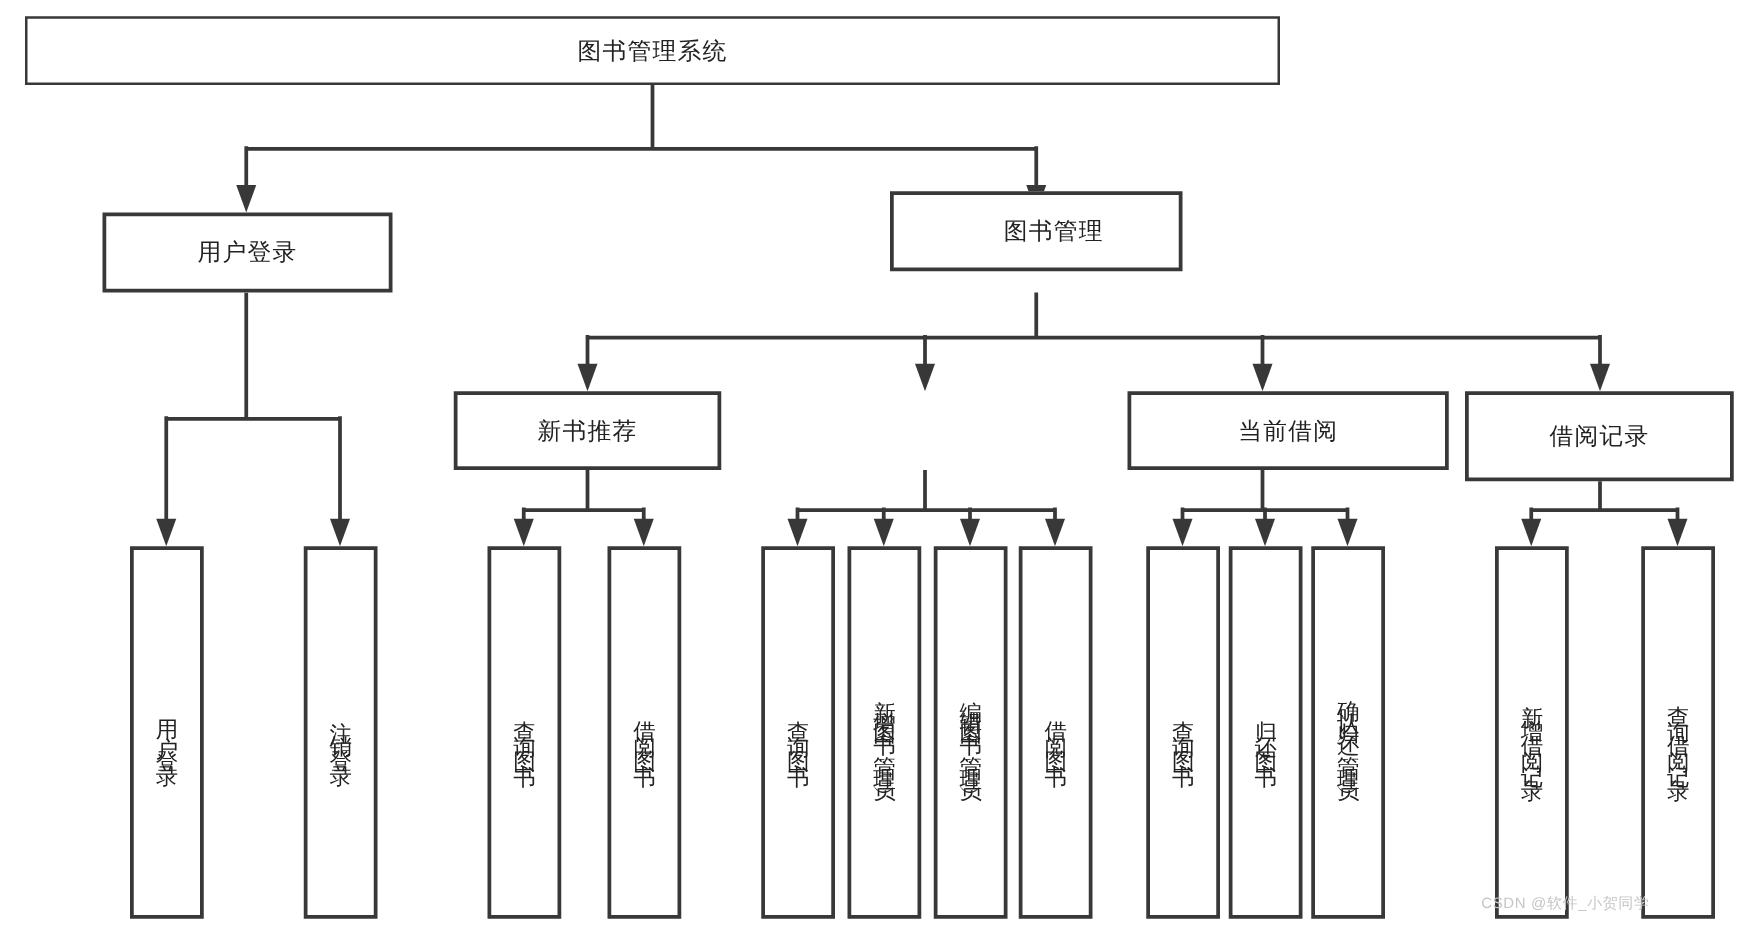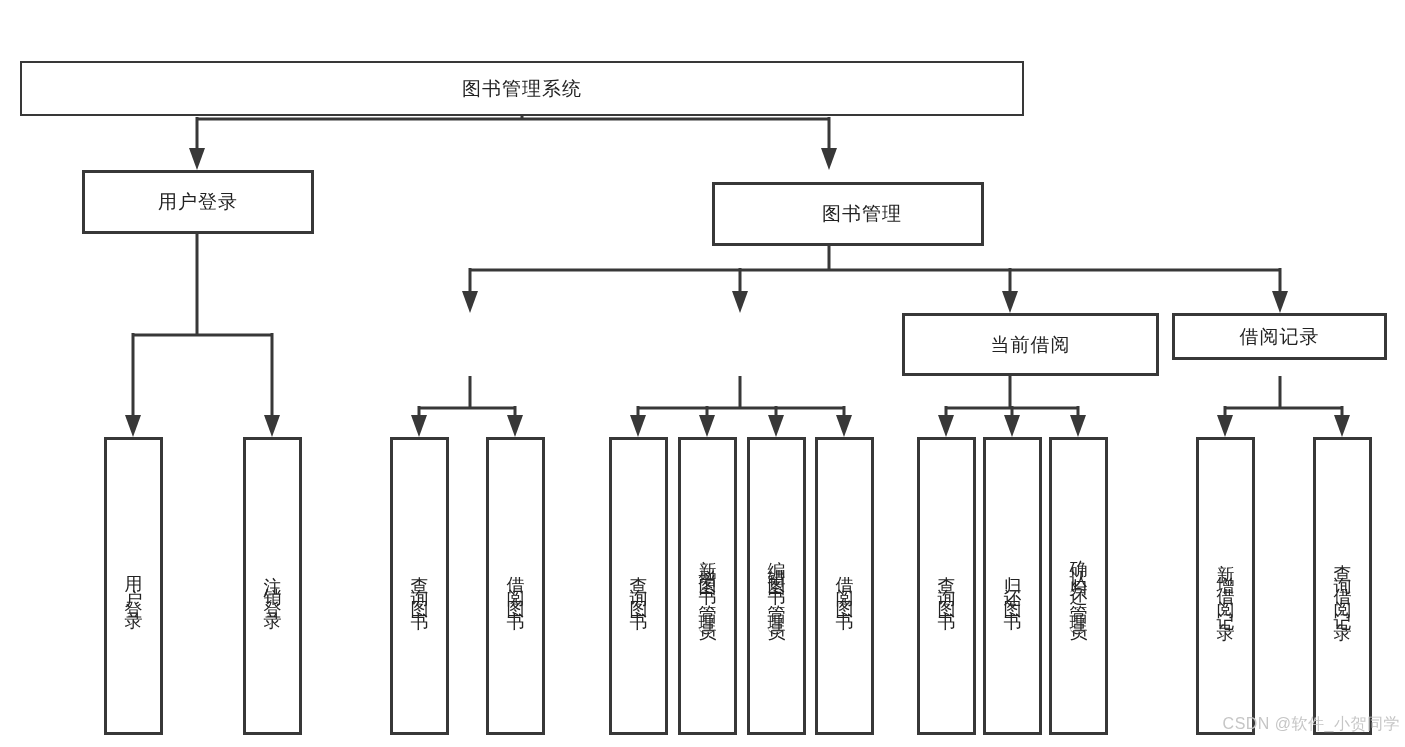--- a/index.html
+++ b/index.html
@@ -37,37 +37,36 @@
     box-sizing: border-box;
     display: flex;
     align-items: center;
     justify-content: center;
     color: #222222;
     font-size: 19px;
     letter-spacing: 1px;
   }
   .box.root {
     border-width: 2px;
-    margin-top: 48px;
   }
   .leaf span {
     writing-mode: vertical-rl;
     text-orientation: mixed;
     letter-spacing: 12px;
     font-size: 18px;
     line-height: 1;
     white-space: nowrap;
   }
   .watermark {
     position: absolute;
     left: 1185px;
     top: 714px;
     width: 215px;
-    text-align: right;
-    font-size: 16px;
+    text-align: left;
+    font-size: 12px;
     color: #c6c6c6;
     letter-spacing: 0.5px;
     z-index: 5;
     white-space: nowrap;
   }
 </style>
 </head>
 <body>
 
 <div class="stage">
@@ -122,28 +121,31 @@
     </g>
   </svg>
 
   <div class="box root" style="left:20px; top:13px; width:1004px; height:55px;">
     <span>图书管理系统</span>
   </div>
 
   <div class="box" style="left:82px; top:170px; width:232px; height:64px;">
     <span>用户登录</span>
   </div>
-  <div class="box" style="left:712px; top:182px; width:272px; height:64px;padding-left:28px;">
+  <div class="box" style="left:712px; top:153px; width:234px; height:64px;padding-left:28px;">
     <span>图书管理</span>
   </div>
 
+  <div class="box" style="left:363px; top:313px; width:214px; height:63px;">
+    <span>新书推荐</span>
+  </div>
   <div class="box" style="left:902px; top:313px; width:257px; height:63px;">
     <span>当前借阅</span>
   </div>
-  <div class="box" style="left:1172px; top:313px; width:215px; height:47px;">
+  <div class="box" style="left:1172px; top:313px; width:215px; height:72px;">
     <span>借阅记录</span>
   </div>
 
   <div class="box leaf" style="left:104px; top:437px; width:59px; height:298px;">
     <span>用户登录</span>
   </div>
   <div class="box leaf" style="left:243px; top:437px; width:59px; height:298px;">
     <span>注销登录</span>
   </div>
 

